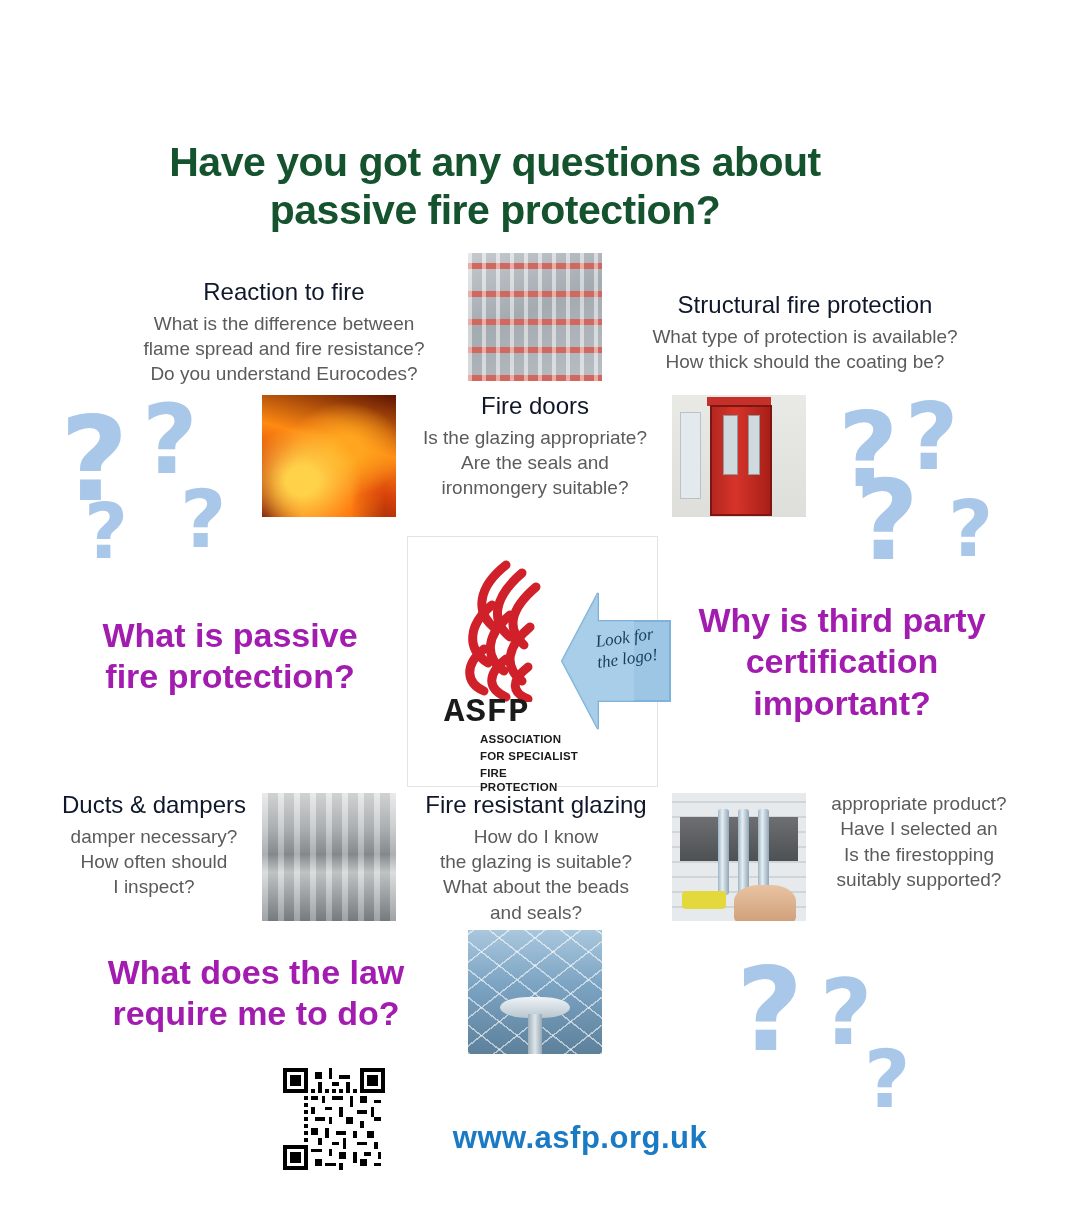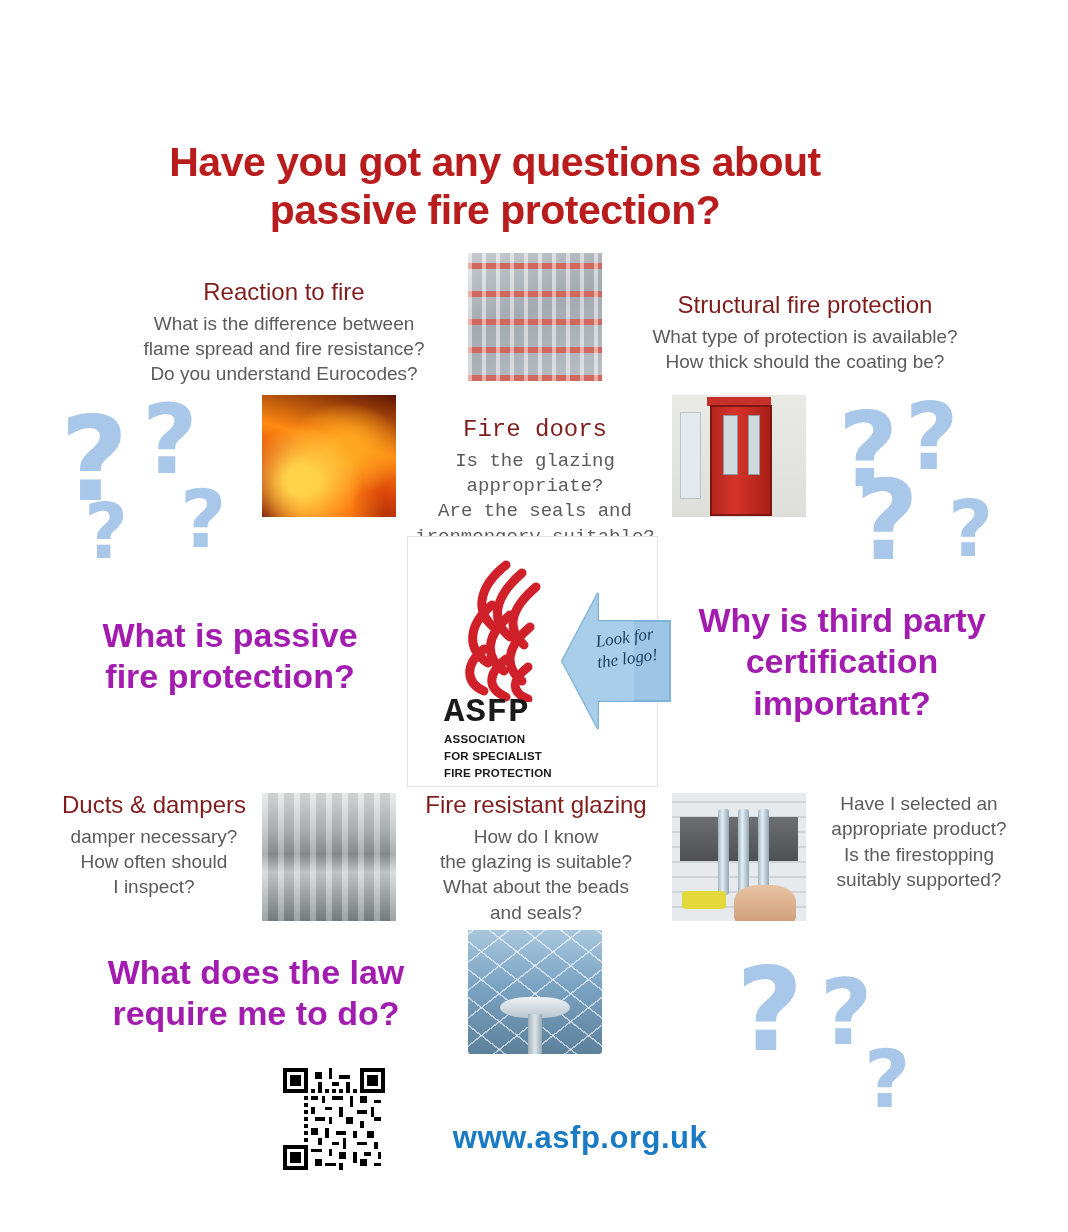--- a/index.html
+++ b/index.html
@@ -24,39 +24,39 @@
   
   .headline {
     position: absolute;
     left: 0;
     top: 138px;
     width: 990px;
     text-align: center;
     font-size: 41px;
     font-weight: bold;
     line-height: 1.18;
-    color: #b91c1c;
+    color: #14532d;
     letter-spacing: -0.5px;
   }
 
   
   .qmark {
     position: absolute;
     color: #a9c7e8;
     font-weight: bold;
     font-family: "DejaVu Sans", sans-serif;
     line-height: 1;
     user-select: none;
   }
 
   
   .block { position: absolute; }
   .block .b-title {
     font-size: 24px;
-    color: #7f1d1d;
+    color: #0f172a;
     font-weight: normal;
     line-height: 1.2;
     margin-bottom: 4px;
   }
   .block .b-line {
     font-size: 19px;
     color: #5b5b5b;
     line-height: 1.33;
   }
   .center-text { text-align: center; }
@@ -236,20 +236,21 @@
     letter-spacing: 1px;
     line-height: 1;
     font-family: Liberation Mono, monospace;
   }
   .asfp-word .asfp-sub {
     font-size: 11.5px;
     font-weight: bold;
     line-height: 1.22;
     letter-spacing: .2px;
     margin-top: 3px;
+    margin-left: 36px;
   }
   .arrow-badge {
     position: absolute;
     left: 150px;
     top: 44px;
     width: 116px;
     height: 160px;
   }
   .arrow-text {
     position: absolute;
@@ -331,21 +332,21 @@
   </div>
 
   <div class="photo ph-door" style="left:672px; top:395px; width:134px; height:122px;">
     <div class="door-side"></div>
     <div class="door-header"></div>
     <div class="door-leaf"></div>
     <div class="door-vision"></div>
     <div class="door-vision2"></div>
   </div>
 
-  <div class="block center-text" style="left:404px; top:416px; width:262px;font-family:Liberation Mono, monospace;">
+  <div class="block center-text" style="left:404px; top:392px; width:262px;">
     <div class="b-title">Fire doors</div>
     <div class="b-line">Is the glazing appropriate?</div>
     <div class="b-line">Are the seals and</div>
     <div class="b-line">ironmongery suitable?</div>
   </div>
 
   <div class="big-q" style="left:60px; top:615px; width:340px;">
     <div>What is passive</div>
     <div>fire protection?</div>
   </div>
@@ -414,22 +415,22 @@
     <div class="fs-wall"></div>
     <div class="fs-batt" style="left:8px; top:24px; width:118px; height:44px;"></div>
     <div class="fs-pipe" style="left:46px; top:16px; height:86px;"></div>
     <div class="fs-pipe" style="left:66px; top:16px; height:86px;"></div>
     <div class="fs-pipe" style="left:86px; top:16px; height:86px;"></div>
     <div class="fs-hand" style="left:62px; top:92px; width:62px; height:40px;"></div>
     <div class="fs-glove" style="left:10px; top:98px; width:44px; height:18px;"></div>
   </div>
 
   <div class="block center-text" style="left:808px; top:791px; width:222px;">
+    <div class="b-line">appropriate product?</div>
     <div class="b-line">Have I selected an</div>
-    <div class="b-line">appropriate product?</div>
     <div class="b-line">Is the firestopping</div>
     <div class="b-line">suitably supported?</div>
   </div>
 
   <div class="photo ph-atrium" style="left:468px; top:930px; width:134px; height:124px;">
     <div class="grid"></div>
     <div class="drum"></div>
     <div class="stalk"></div>
   </div>
 

